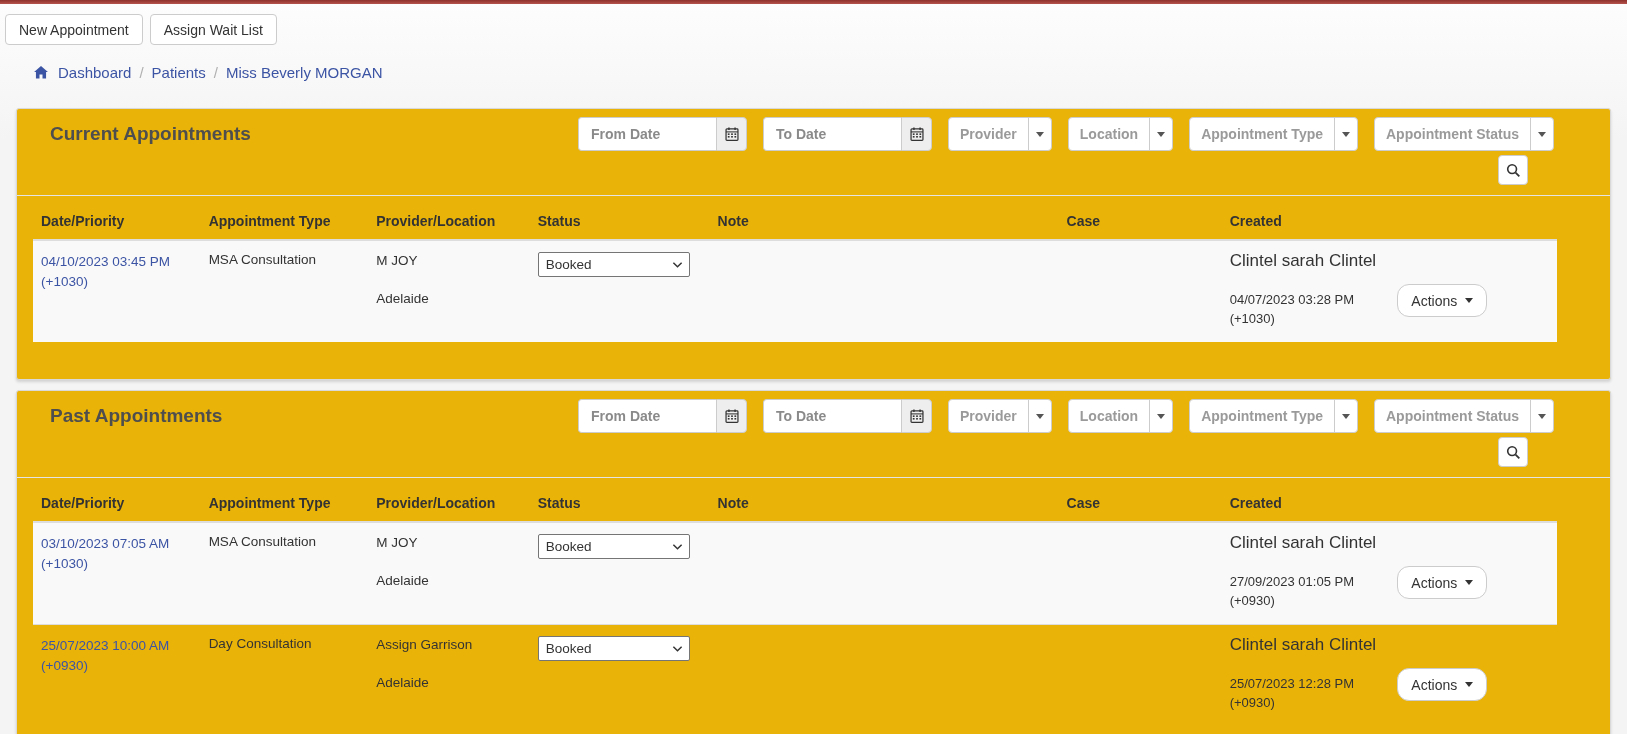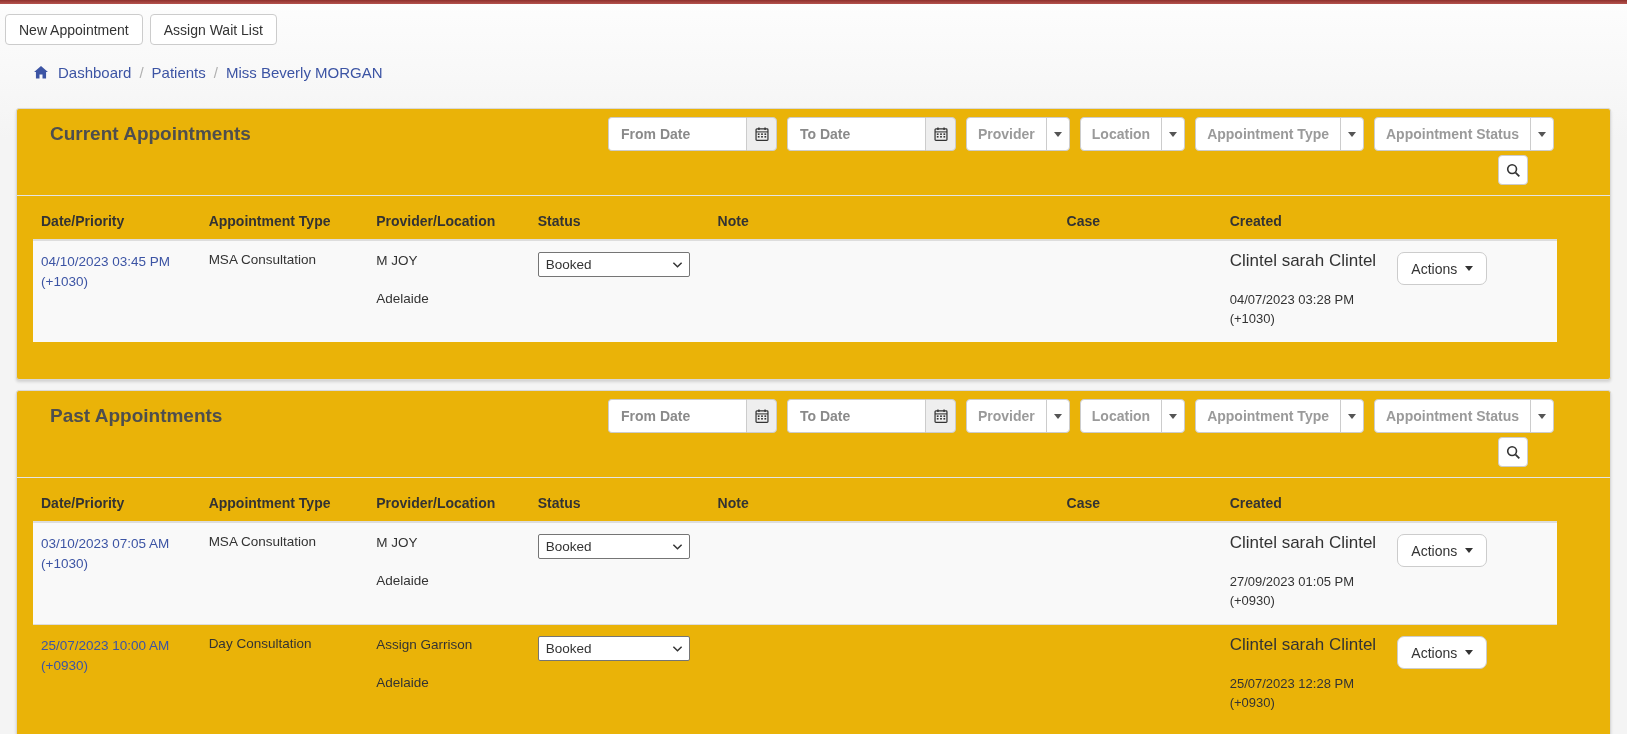--- a/index.html
+++ b/index.html
@@ -30,21 +30,21 @@
   .panel {
     margin:0 16px; background:#eab308; border:1px solid #d9d9d9; border-radius:3px;
     box-shadow:0 2px 3px rgba(0,0,0,.14);
   }
   .panel-current { margin-top:27px; height:272px; }
   .panel-past { margin-top:10px; height:430px; }
 
   .panel-heading { padding:8px 56px 10px 16px; border-bottom:1px solid #e4e4e4; }
   .heading-row1 { display:flex; align-items:center; }
   .panel-title { font-size:19px; font-weight:bold; color:#4e4e4e; margin-left:17px; white-space:nowrap; }
-  .filter-group { margin-left:auto; display:flex; gap:10px; }
+  .filter-group { margin-left:auto; display:flex; gap:16px; }
 
   .input-group { display:flex; height:34px; }
   .ig-input {
     width:138px; border:1px solid #ccc; border-right:none; border-radius:4px 0 0 4px;
     padding:0 12px; font-size:14px; font-weight:bold; color:#555; background:#fff;
     outline:none; font-family:inherit;
   }
   .ig-input::placeholder { color:#8a8a8a; opacity:1; }
   .ig-addon {
     width:31px; background:#eee; border:1px solid #ccc; border-radius:0 4px 4px 0;
@@ -82,22 +82,22 @@
   .status-wrap { position:relative; width:152px; }
   .status-select {
     appearance:none; -webkit-appearance:none; width:152px; height:25px;
     border:1px solid #757575; border-radius:2px; background:#fff; color:#333;
     font-size:13.5px; padding:0 22px 0 7px; font-family:inherit; cursor:pointer;
   }
   .select-chev { position:absolute; right:7px; top:8px; pointer-events:none; display:flex; }
 
   .actions-btn {
     display:inline-flex; align-items:center; gap:8px; padding:0 13px; height:33px;
-    background:#fff; border:1px solid #ccc; border-radius:7px; font-size:14px; color:#333;
-    cursor:pointer; font-family:inherit;
+    background:#fff; border:1px solid #ccc; border-radius:12px; font-size:14px; color:#333;
+    cursor:pointer; font-family:inherit;margin-top:32px;
   }
   .actions-caret { width:0; height:0; border-left:4px solid transparent; border-right:4px solid transparent; border-top:5px solid #333; }
 </style>
 </head>
 <body>
 
 <div class="topbar"></div>
 
 <div class="toolbar">
   <button class="btn">New Appointment</button>

